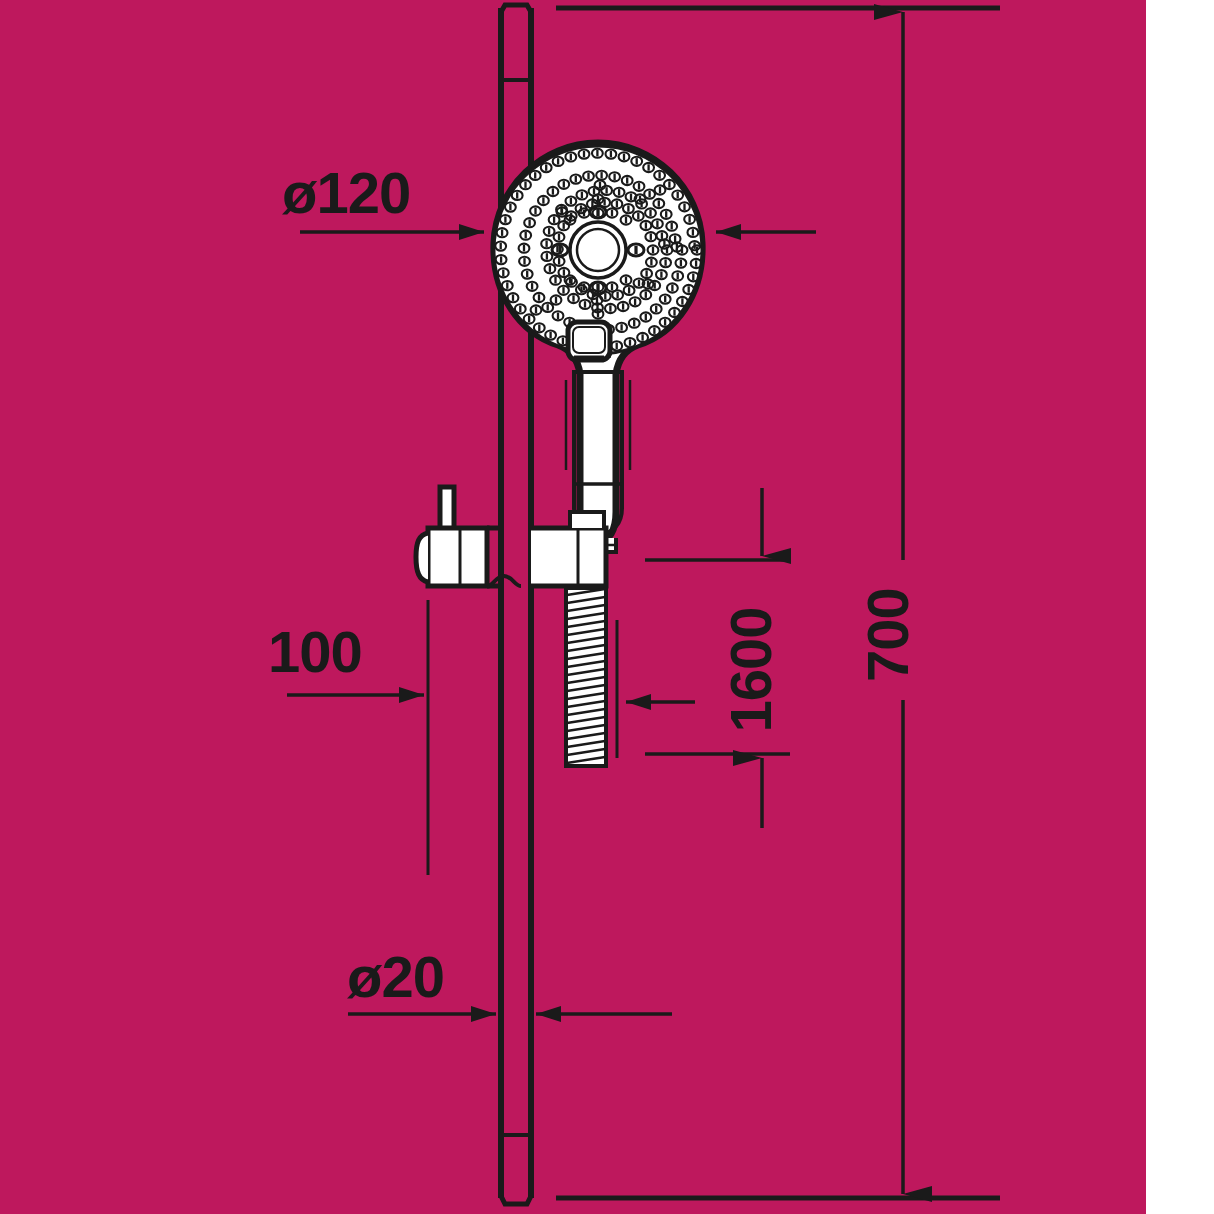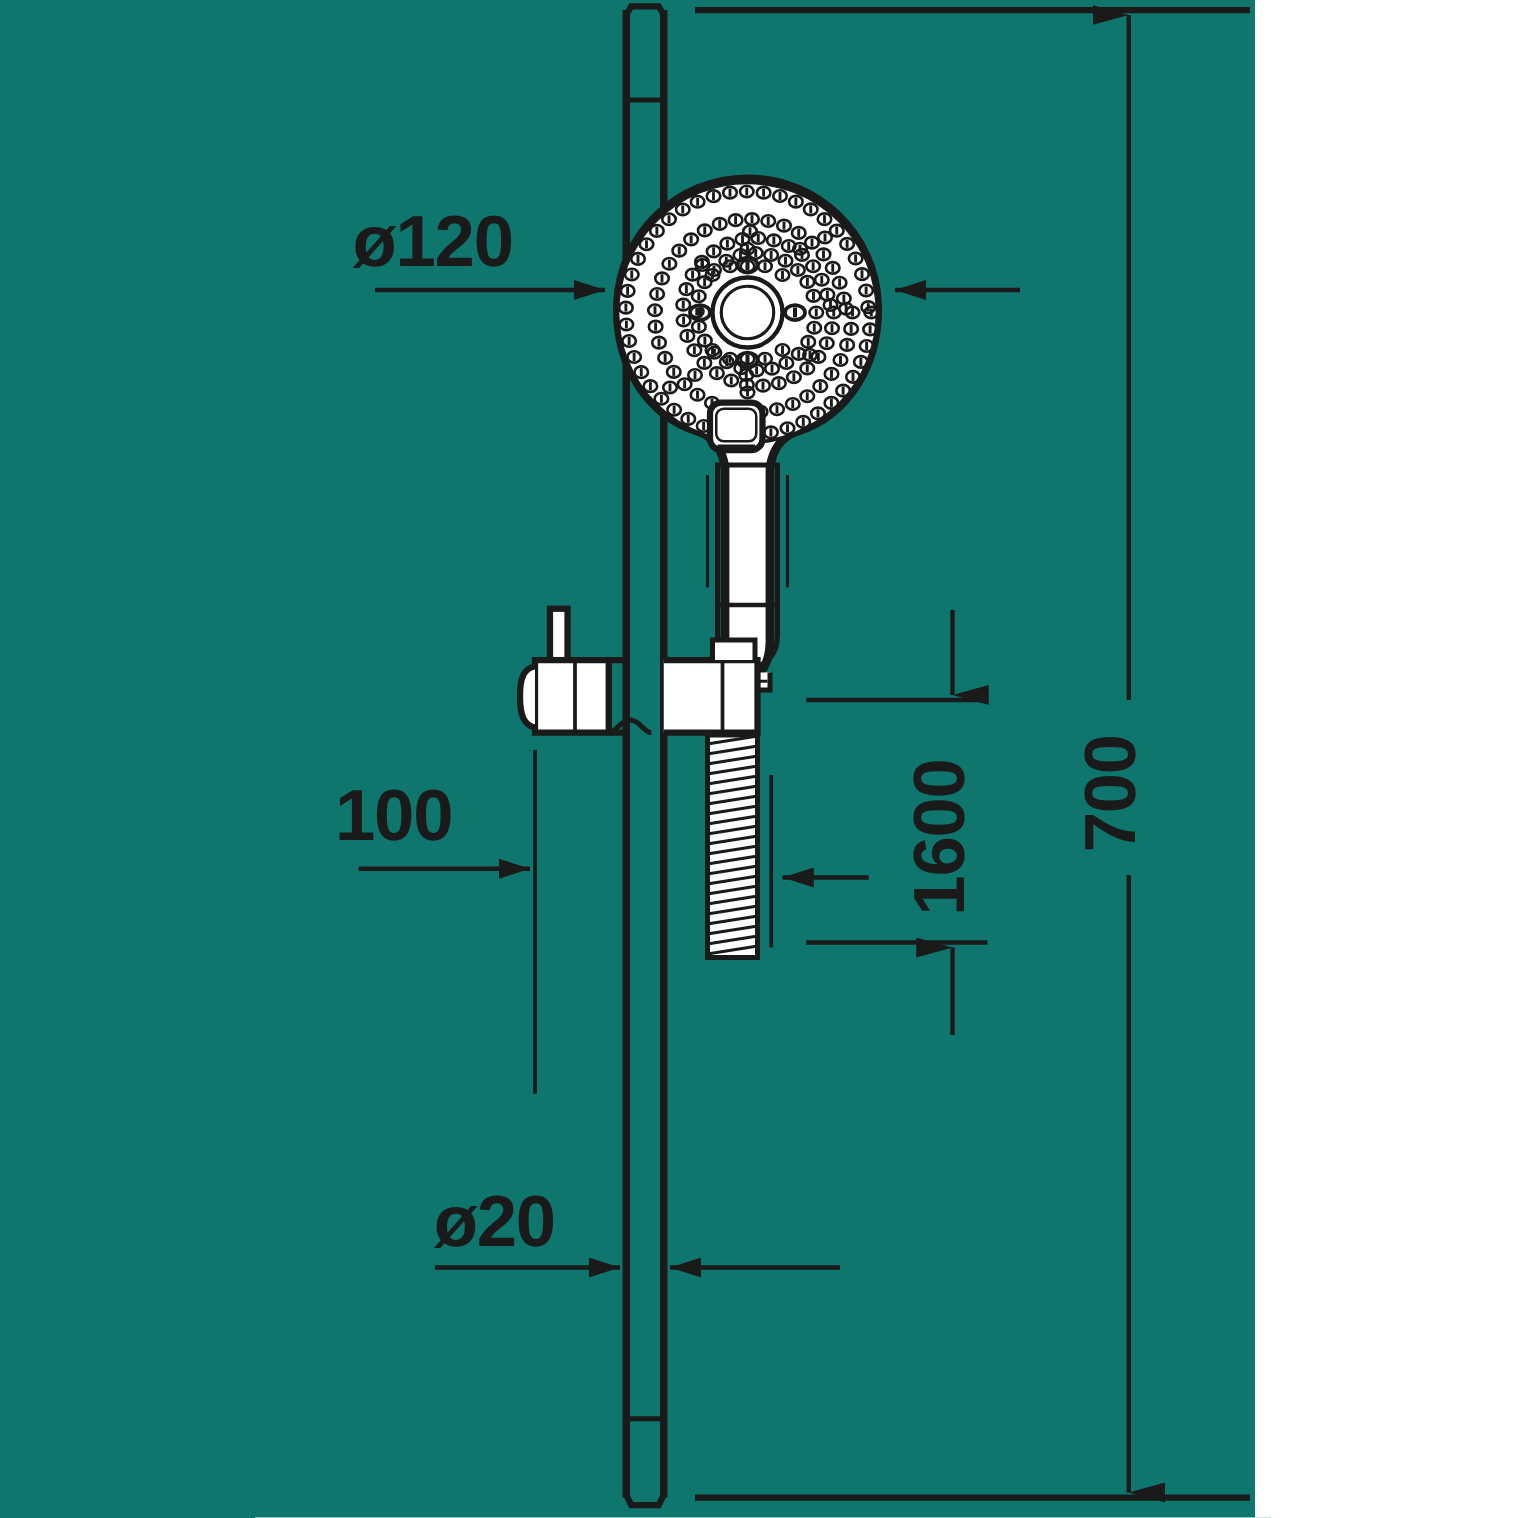--- a/index.html
+++ b/index.html
@@ -6,23 +6,23 @@
   html, body {
     margin: 0;
     padding: 0;
     background: #ffffff;
   }
   body {
     font-family: "Liberation Sans", sans-serif;
   }
   #sheet {
     position: relative;
-    width: 1004px;
+    width: 1146px;
     height: 1214px;
-    background: #0f766e;
+    background: #be185d;
     overflow: hidden;
   }
   #sheet svg {
     display: block;
     width: 1214px;
     height: 1214px;
   }
   .dimtext {
     font-family: "Liberation Sans", sans-serif;
     font-weight: bold;

